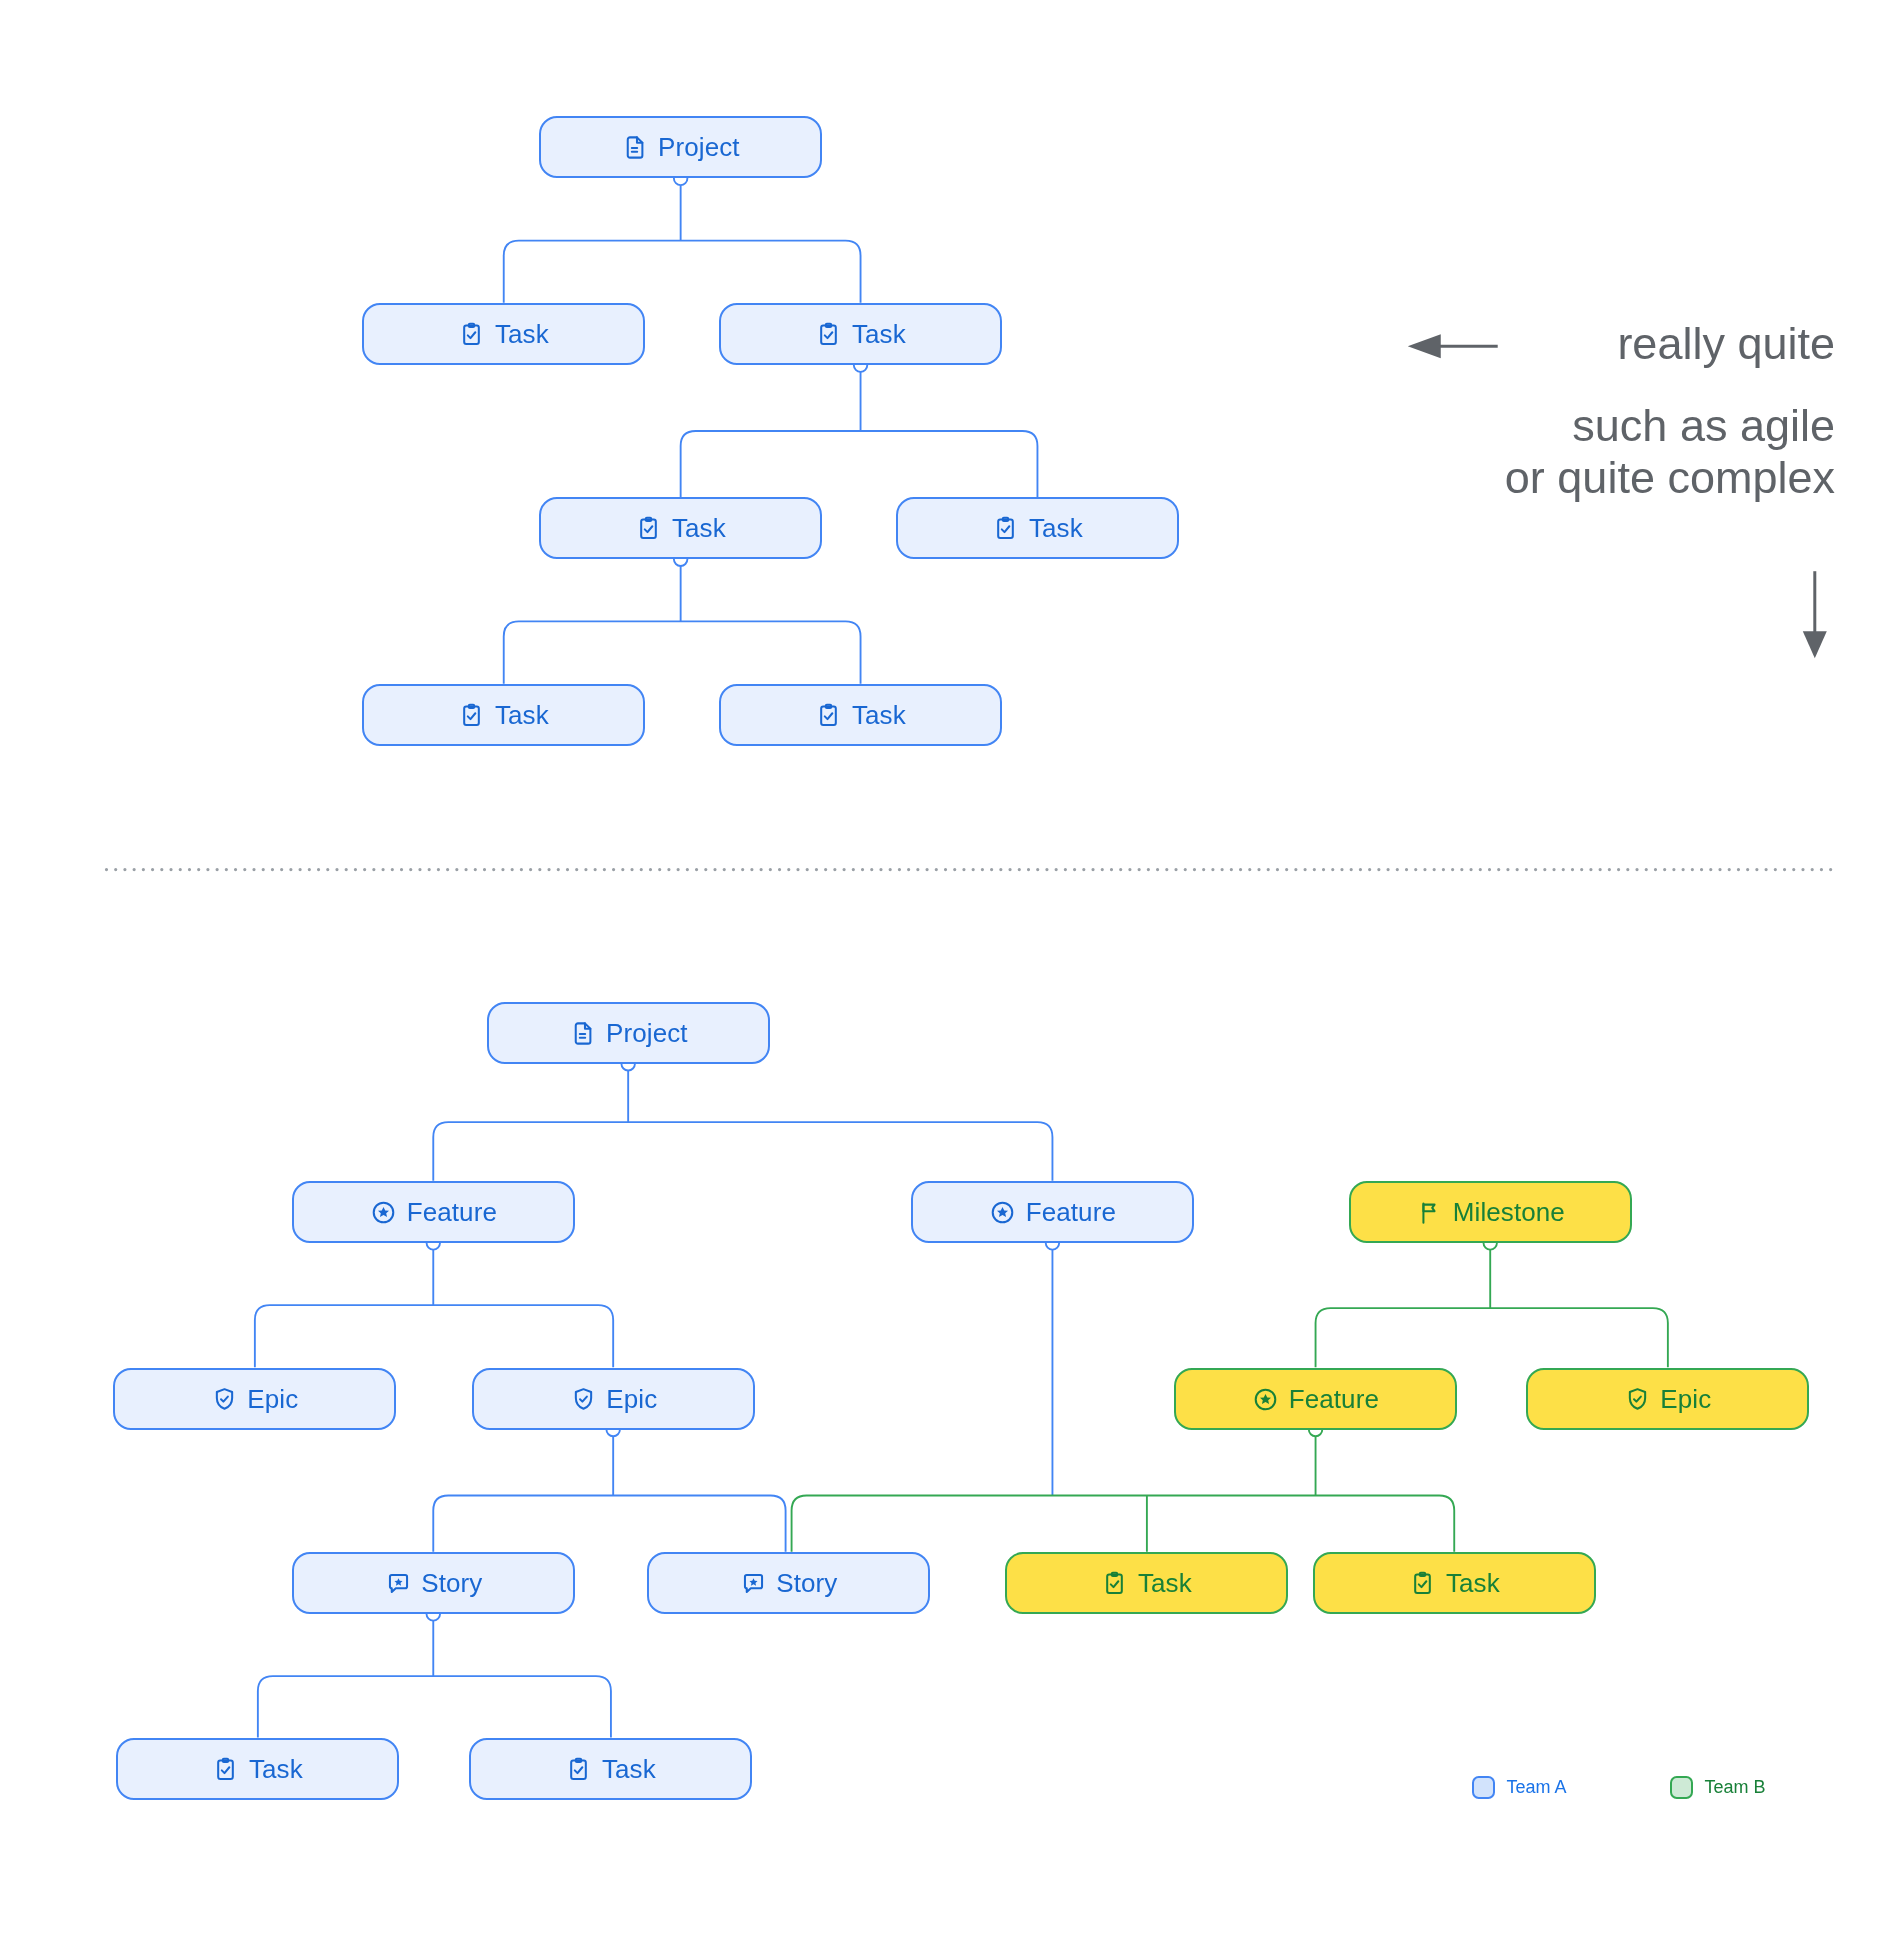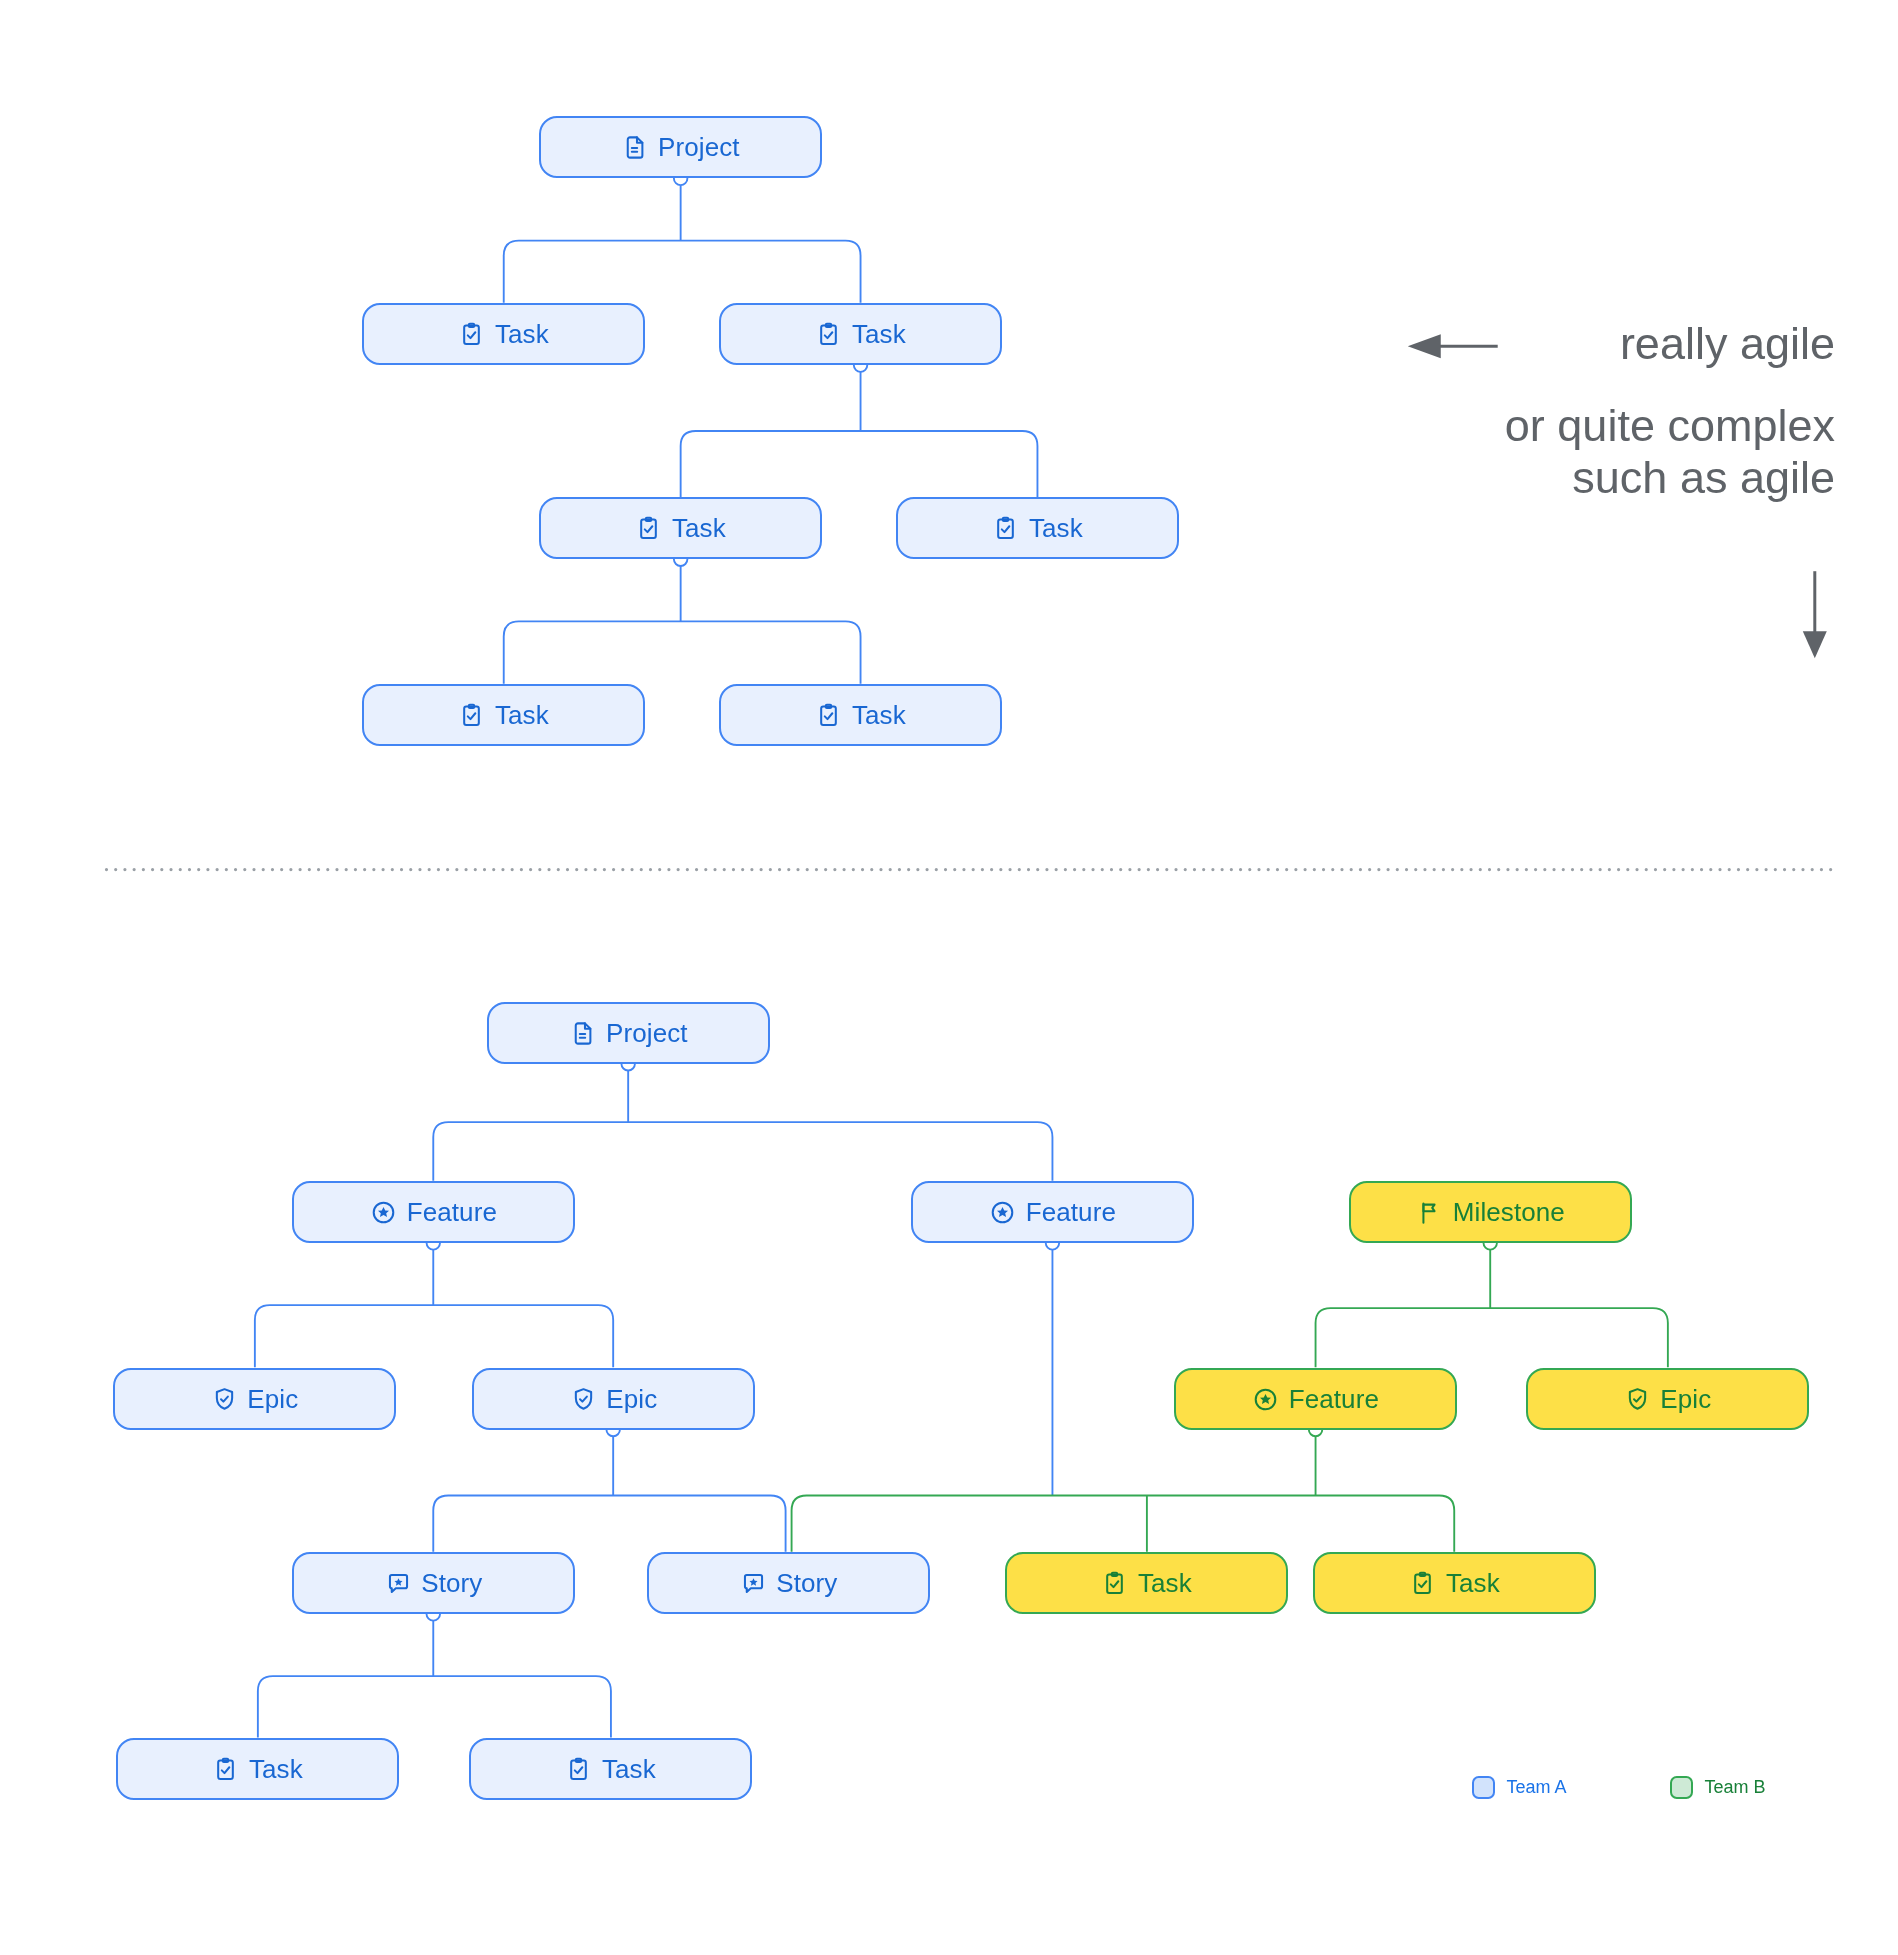--- a/index.html
+++ b/index.html
@@ -215,25 +215,25 @@
           <rect x="9.6" y="2.4" width="4.8" height="3" rx="0.9"></rect>
           <rect x="5.5" y="3.9" width="13" height="16.6" rx="1.8"></rect>
           <path d="M8.7 12.8l2.4 2.4 4.3-5.2"></path>
         </svg>
     <span class="node-label">Task</span>
   </div>
     </div>
 
   <div class="annotation">
     <div class="para1">
-      <div>really agile</div>
+      <div>really quite</div>
     </div>
     <div class="para2">
+      <div>such as agile</div>
       <div>or quite complex</div>
-      <div>such as agile</div>
     </div>
   </div>
 
   <svg width="1898" height="1955" style="position:absolute;left:0;top:0;z-index:1;" viewBox="0 0 2532 2608">
     <line id="divider-line" stroke="#9AA0A6" stroke-width="4.2" stroke-linecap="round" stroke-dasharray="0.1 12.2" x1="142" x2="2448" y1="1160" y2="1160"></line>
     <g id="left-arrow" fill="#5F6368" stroke="#5F6368">
         <line x1="1918" y1="462" x2="1998" y2="462" stroke-width="4"></line>
         <polygon points="1878,462 1922,446 1922,478" stroke="none"></polygon>
       </g>
     <g id="down-arrow" fill="#5F6368" stroke="#5F6368">

